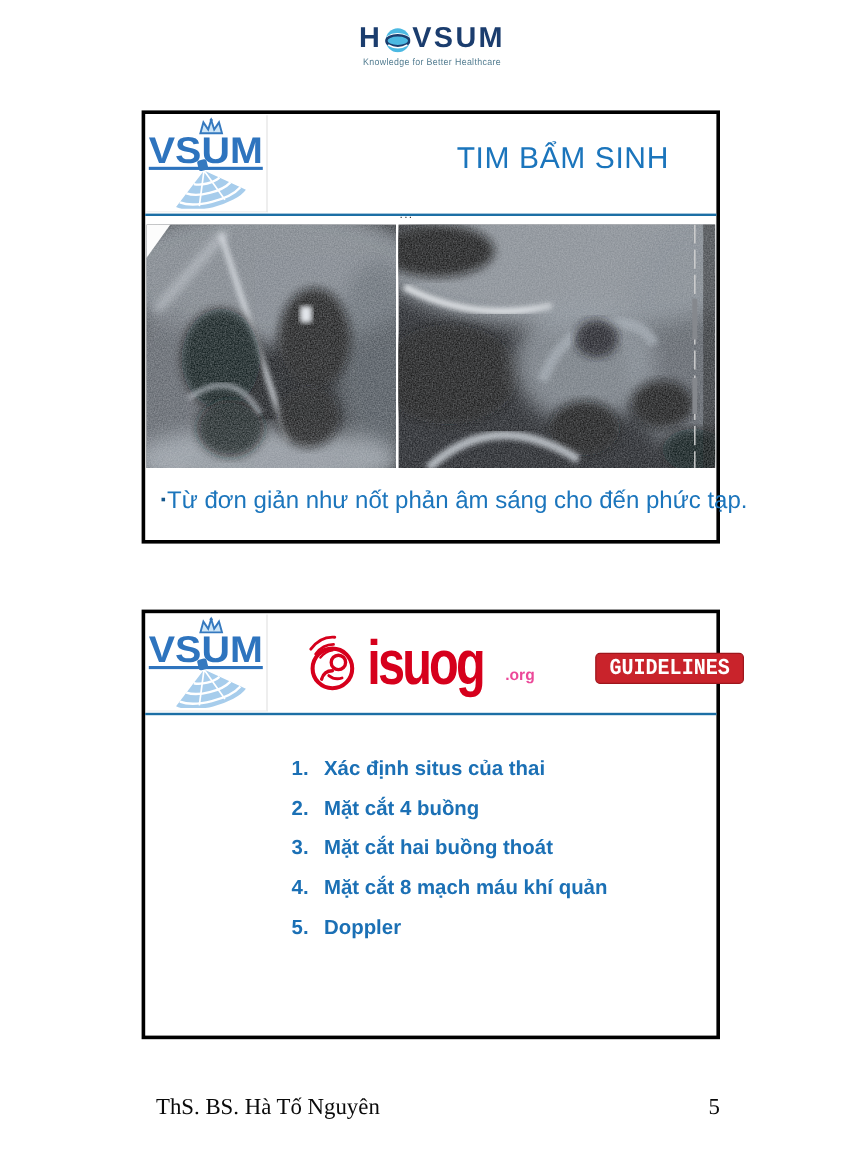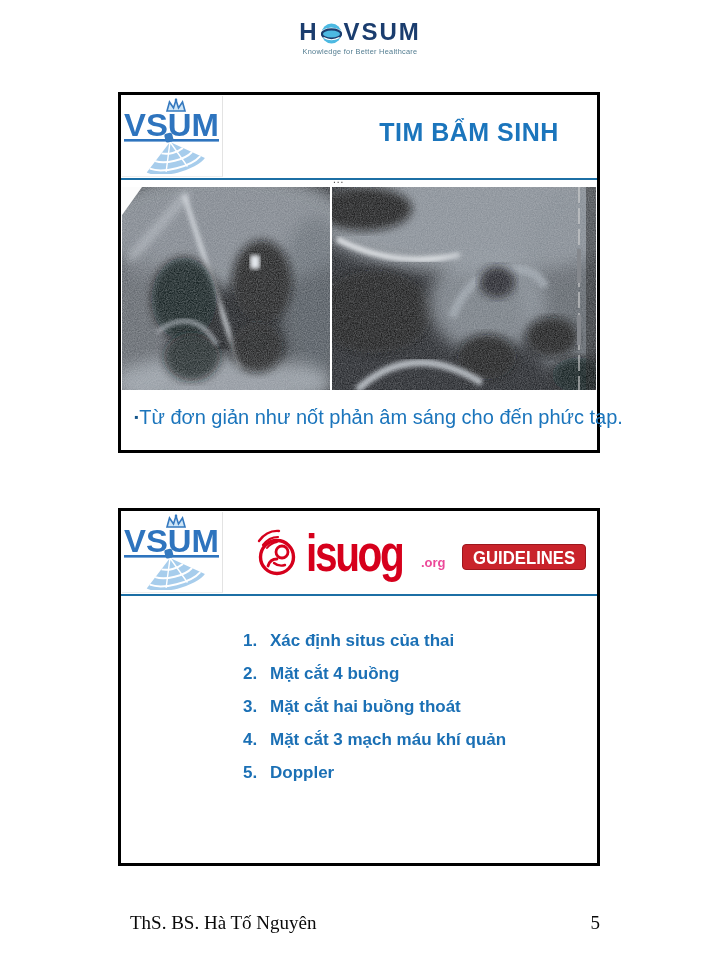--- a/index.html
+++ b/index.html
@@ -24,36 +24,36 @@
   #slide1{top:92px;height:361px;}
   #slide2{top:508px;height:358px;}
 
   .vsum-box{position:absolute;left:1px;top:1px;width:100px;height:80px;
     background:#fff;border-right:1px solid #e3e3e3;border-bottom:1px solid #efefef;
     display:flex;align-items:center;justify-content:center;}
   .header-rule{position:absolute;left:0;right:0;top:83px;height:2px;background:#1C6FA5;}
 
   
   .slide1-title{position:absolute;left:222px;top:23px;width:252px;text-align:center;
-    font-size:25px;font-weight:bold;color:#1B75BC;letter-spacing:.5px;white-space:nowrap;}
+    font-size:25px;font-weight:normal;color:#1B75BC;letter-spacing:.5px;white-space:nowrap;}
   .us-row{position:absolute;left:1px;top:92px;width:474px;height:203px;display:flex;gap:2px;}
   .us-dots{position:absolute;left:212px;top:80px;font-size:10px;color:#3a3a3a;
     letter-spacing:1px;line-height:1;}
   .bullet-line{position:absolute;left:13px;top:311px;width:456px;font-size:20px;
     color:#1B75BC;white-space:nowrap;}
   .bullet-marker{font-size:12px;color:#14568C;vertical-align:3px;margin-right:1px;}
 
   
   .isuog{position:absolute;left:131px;top:12px;height:60px;display:flex;align-items:center;}
   .isuog-text{font-size:52px;font-weight:bold;color:#D6001C;letter-spacing:-3px;
     transform:scaleX(.78);transform-origin:left center;line-height:1;margin-left:4px;}
   .isuog-org{position:absolute;left:300px;top:44px;font-size:13px;font-weight:bold;color:#ec4899;}
-  .guidelines{position:absolute;left:341px;top:33px;width:124px;height:26px;
+  .guidelines{position:absolute;left:375px;top:33px;width:124px;height:26px;
     background:#C9232B;border-radius:4px;border:1px solid #9e161c;box-sizing:border-box;
-    display:flex;align-items:center;justify-content:center;}
+    display:flex;align-items:center;justify-content:center;font-family:Liberation Mono, monospace;}
   .guidelines span{color:#fff;font-weight:bold;font-size:19px;letter-spacing:0;
     transform:scaleX(.88);white-space:nowrap;line-height:1;}
   .topic-list{position:absolute;left:122px;top:120px;display:flex;flex-direction:column;gap:13px;}
   .topic-row{display:flex;font-size:17px;font-weight:bold;color:#1B70B5;line-height:1.18;}
   .topic-num{width:27px;flex:0 0 27px;}
   .topic-text{white-space:nowrap;}
 
   
   .footer-author{position:absolute;left:130px;top:912px;
     font-family:Liberation Serif, serif;font-size:19px;color:#0a0a0a;}
@@ -225,21 +225,21 @@
       <div class="topic-row">
         <span class="topic-num">2.</span>
         <span class="topic-text">Mặt cắt 4 buồng</span>
       </div>
       <div class="topic-row">
         <span class="topic-num">3.</span>
         <span class="topic-text">Mặt cắt hai buồng thoát</span>
       </div>
       <div class="topic-row">
         <span class="topic-num">4.</span>
-        <span class="topic-text">Mặt cắt 3 mạch máu khí quản</span>
+        <span class="topic-text">Mặt cắt 8 mạch máu khí quản</span>
       </div>
       <div class="topic-row">
         <span class="topic-num">5.</span>
         <span class="topic-text">Doppler</span>
       </div>
     </div>
   </div>
 
   <div class="footer-author">ThS. BS. Hà Tố Nguyên</div>
   <div class="page-number">5</div>

